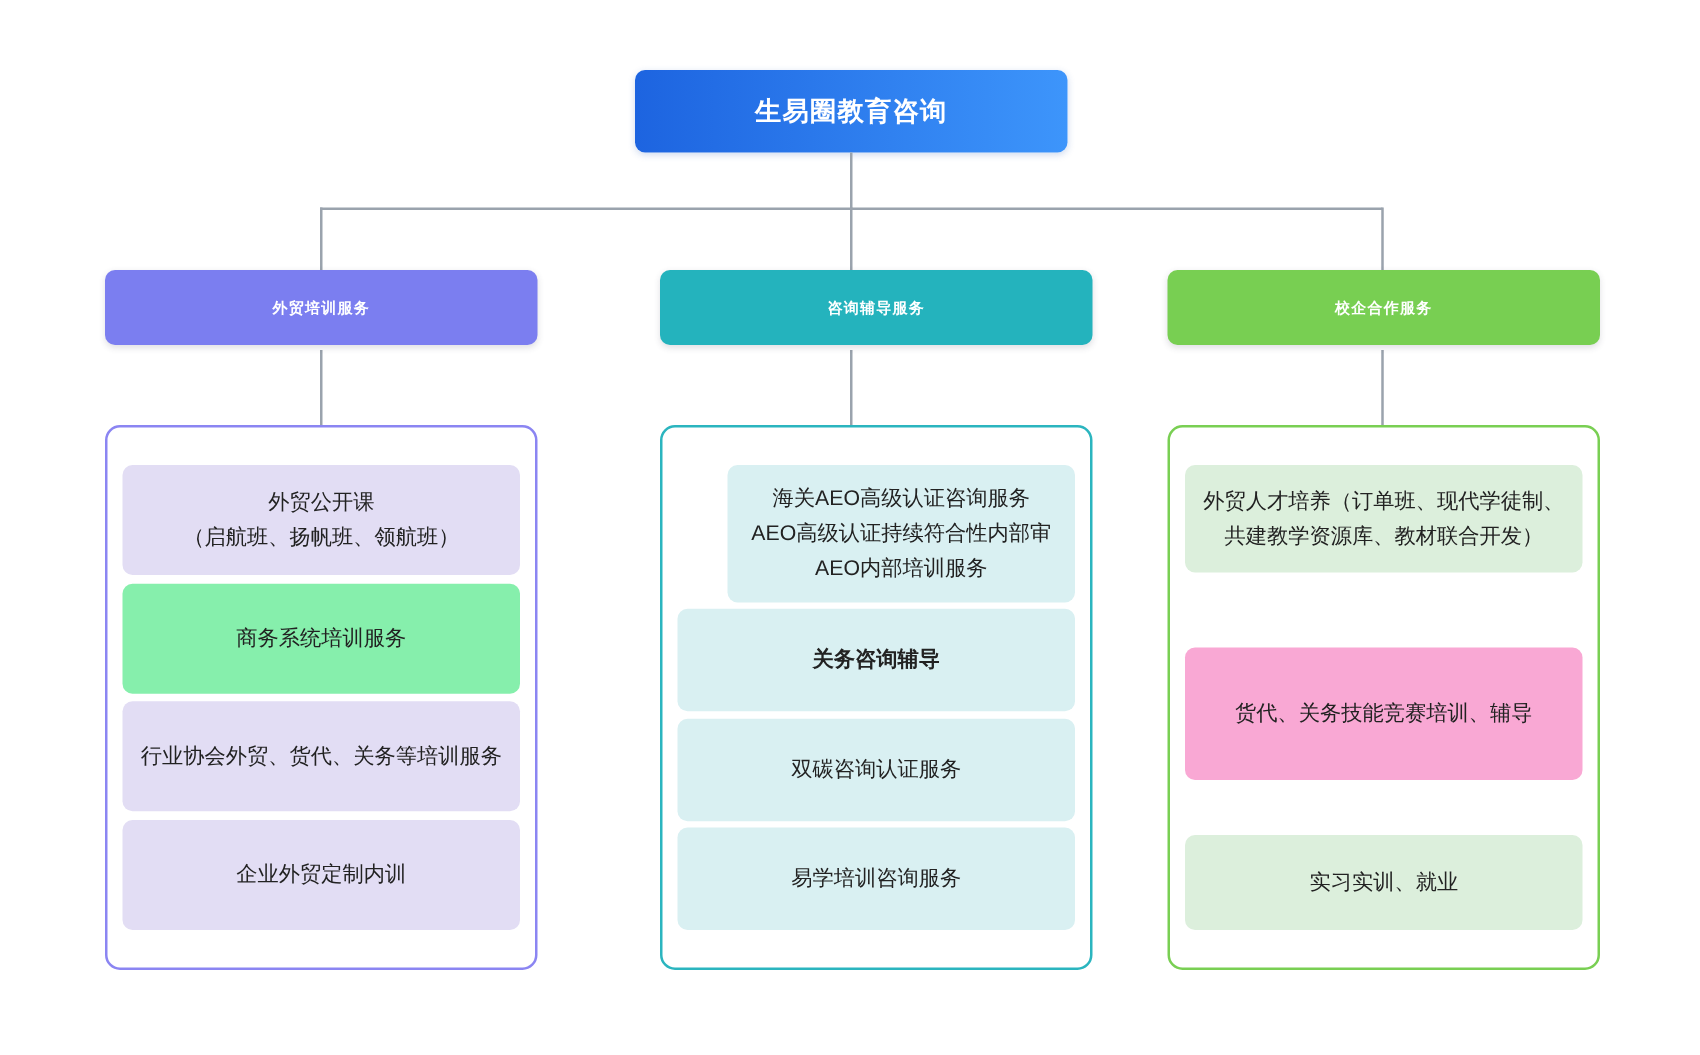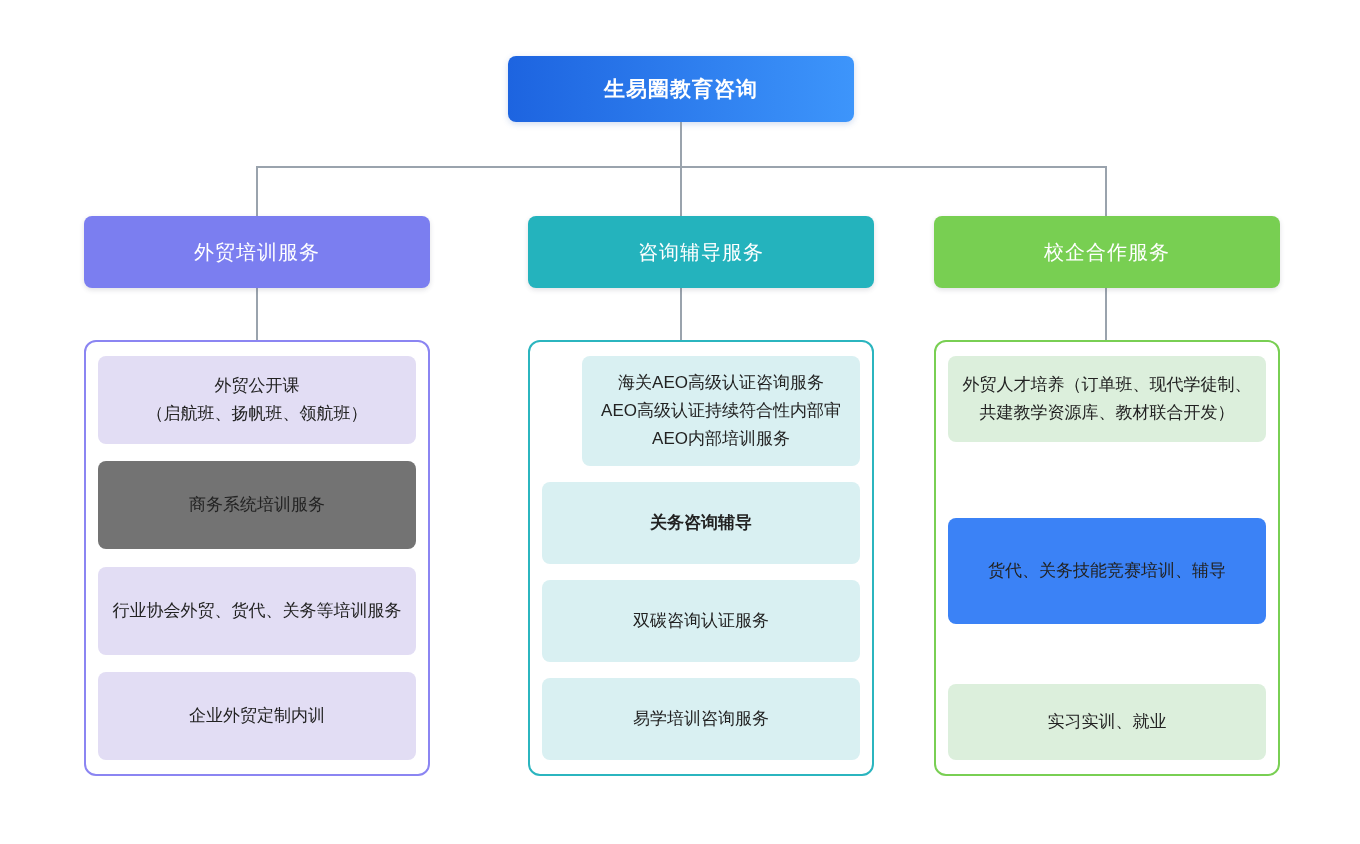--- a/index.html
+++ b/index.html
@@ -52,42 +52,42 @@
   .branch {
     position: absolute;
     top: 216px;
     width: 346px;
   }
   #branch-0 { left: 84px; }
   #branch-1 { left: 528px; }
   #branch-2 { left: 934px; }
 
   .branch-header {
-    height: 72px;
+    height: 60px;
     border-radius: 8px;
     display: flex;
     align-items: center;
     justify-content: center;
     color: #ffffff;
-    font-size: 20px;
-    font-weight: normal;
+    font-size: 12px;
+    font-weight: bold;
     letter-spacing: 1px;
     box-shadow: 0 2px 5px rgba(60,60,90,.16);
   }
 
   .branch-body {
     position: absolute;
     top: 124px;
     left: 0;
     width: 346px;
     box-sizing: border-box;
     border: 2px solid #cccccc;
     border-radius: 12px;
     background: #ffffff;
-    padding: 14px 12px;
+    padding: 30px 12px;
     display: flex;
     flex-direction: column;
     justify-content: space-between;
     height: 436px;
   }
 
   .card {
     box-sizing: border-box;
     border-radius: 8px;
     display: flex;
@@ -148,21 +148,21 @@
   <div class="conn conn-v" style="left: 680px; top: 280px; height: 60px; background: rgb(154, 163, 173);"></div>
   <div class="conn conn-v" style="left: 1105px; top: 280px; height: 60px; background: rgb(154, 163, 173);"></div>
 
   <div class="branch" id="branch-0">
     <div class="branch-header" style="background: rgb(123, 126, 240);">
       <span>外贸培训服务</span>
     </div>
     <div class="branch-body" style="border-color: rgb(139, 133, 242);">
       <div class="card" style="background: rgb(226, 221, 244);">外贸公开课
 （启航班、扬帆班、领航班）</div>
-      <div class="card" style="background: #737373;">商务系统培训服务</div>
+      <div class="card" style="background: #86efac;">商务系统培训服务</div>
       <div class="card" style="background: rgb(226, 221, 244);">行业协会外贸、货代、关务等培训服务</div>
       <div class="card" style="background: rgb(226, 221, 244);">企业外贸定制内训</div>
     </div>
   </div>
 
   <div class="branch" id="branch-1">
     <div class="branch-header" style="background: rgb(36, 179, 189);">
       <span>咨询辅导服务</span>
     </div>
     <div class="branch-body" style="border-color: rgb(43, 181, 191);">
@@ -174,18 +174,18 @@
       <div class="card" style="background: rgb(217, 240, 242);">易学培训咨询服务</div>
     </div>
   </div>
 
   <div class="branch" id="branch-2">
     <div class="branch-header" style="background: rgb(120, 207, 82);">
       <span>校企合作服务</span>
     </div>
     <div class="branch-body" style="border-color: rgb(121, 207, 83);">
       <div class="card" style="background: rgb(220, 239, 220);">外贸人才培养（订单班、现代学徒制、共建教学资源库、教材联合开发）</div>
-      <div class="card" style="background: #3b82f6; margin-top: 16px;">货代、关务技能竞赛培训、辅导</div>
+      <div class="card" style="background: #f9a8d4; margin-top: 16px;">货代、关务技能竞赛培训、辅导</div>
       <div class="card" style="background: rgb(220, 239, 220);">实习实训、就业</div>
     </div>
   </div>
 
 </div>
 
 </body></html>

